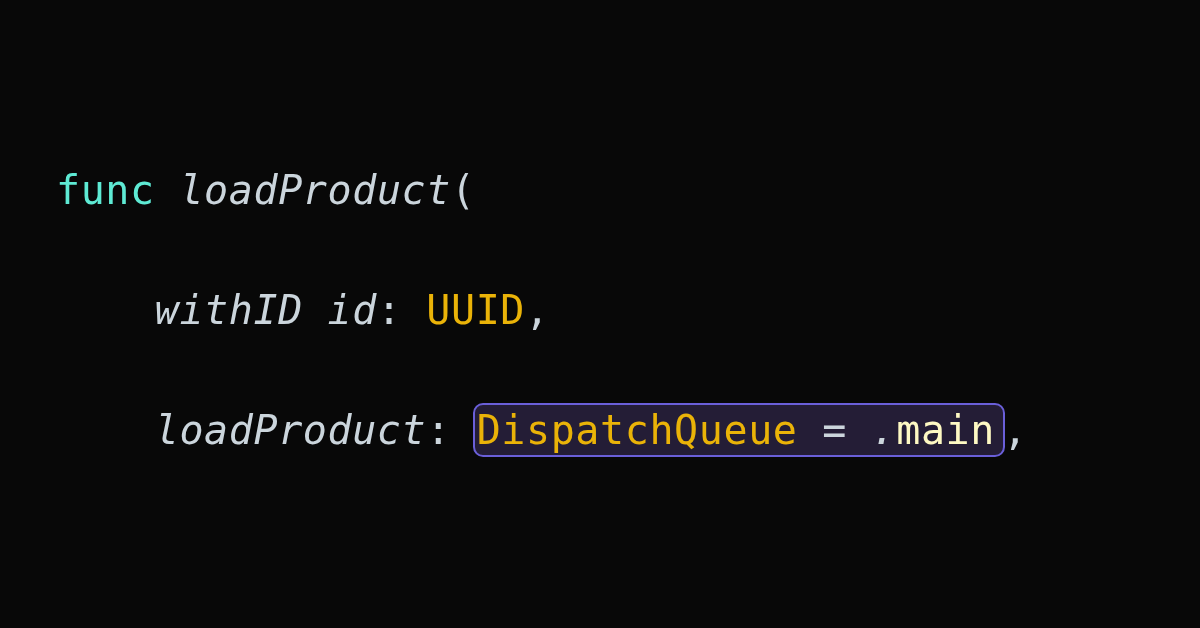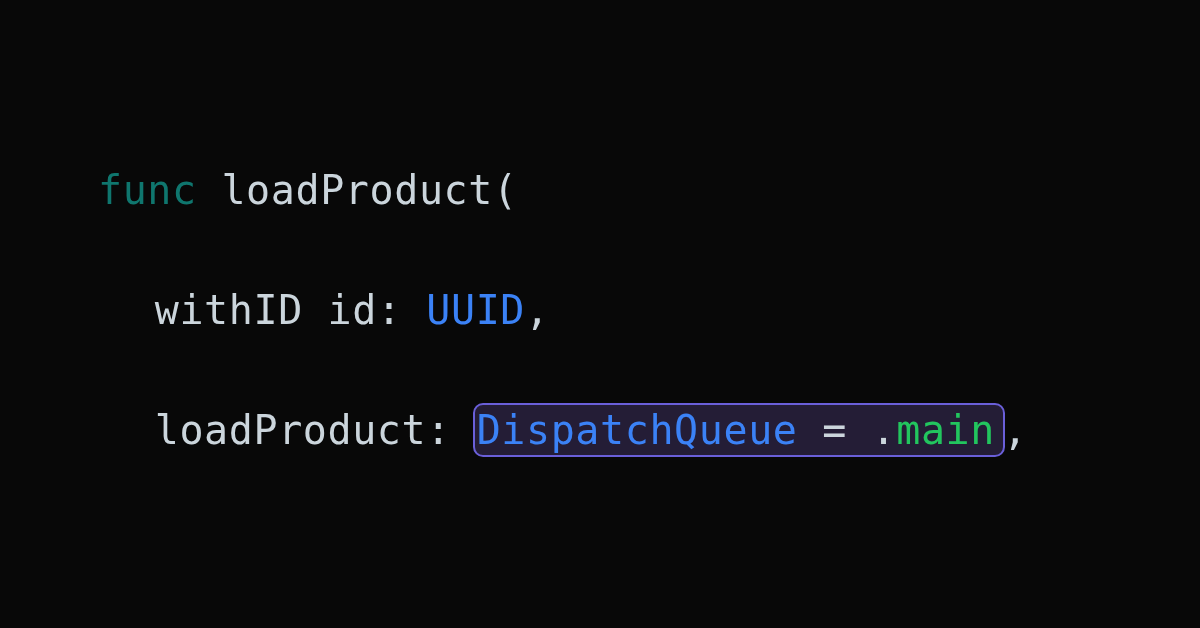--- a/index.html
+++ b/index.html
@@ -16,34 +16,34 @@
       line-height: 1.5;
       padding: 100px 56px 0 56px;
       overflow: hidden;
       font-weight: 400;
     }
     .code-block {
       white-space: pre;
       letter-spacing: 0.015em;
     }
     .keyword-pink {
-      color: #0f766e;
-      margin-left: 42px;
+      color: #5eead4;
     }
     .identifier {
       color: #cbd5dc;
+      font-style: italic;
     }
     .type-purple {
-      color: #3b82f6;
+      color: #eab308;
     }
     .annotation-pink {
       color: #e8356d;
     }
     .property-yellow {
-      color: #22c55e;
+      color: #fef9c3;
     }
     .punct {
       color: #cbd5dc;
     }
     .highlight-box {
       display: inline-block;
       background: rgba(70, 55, 110, 0.45);
       border: 2px solid #6a5fd9;
       border-radius: 10px;
       padding: 2px 8px 2px 2px;

